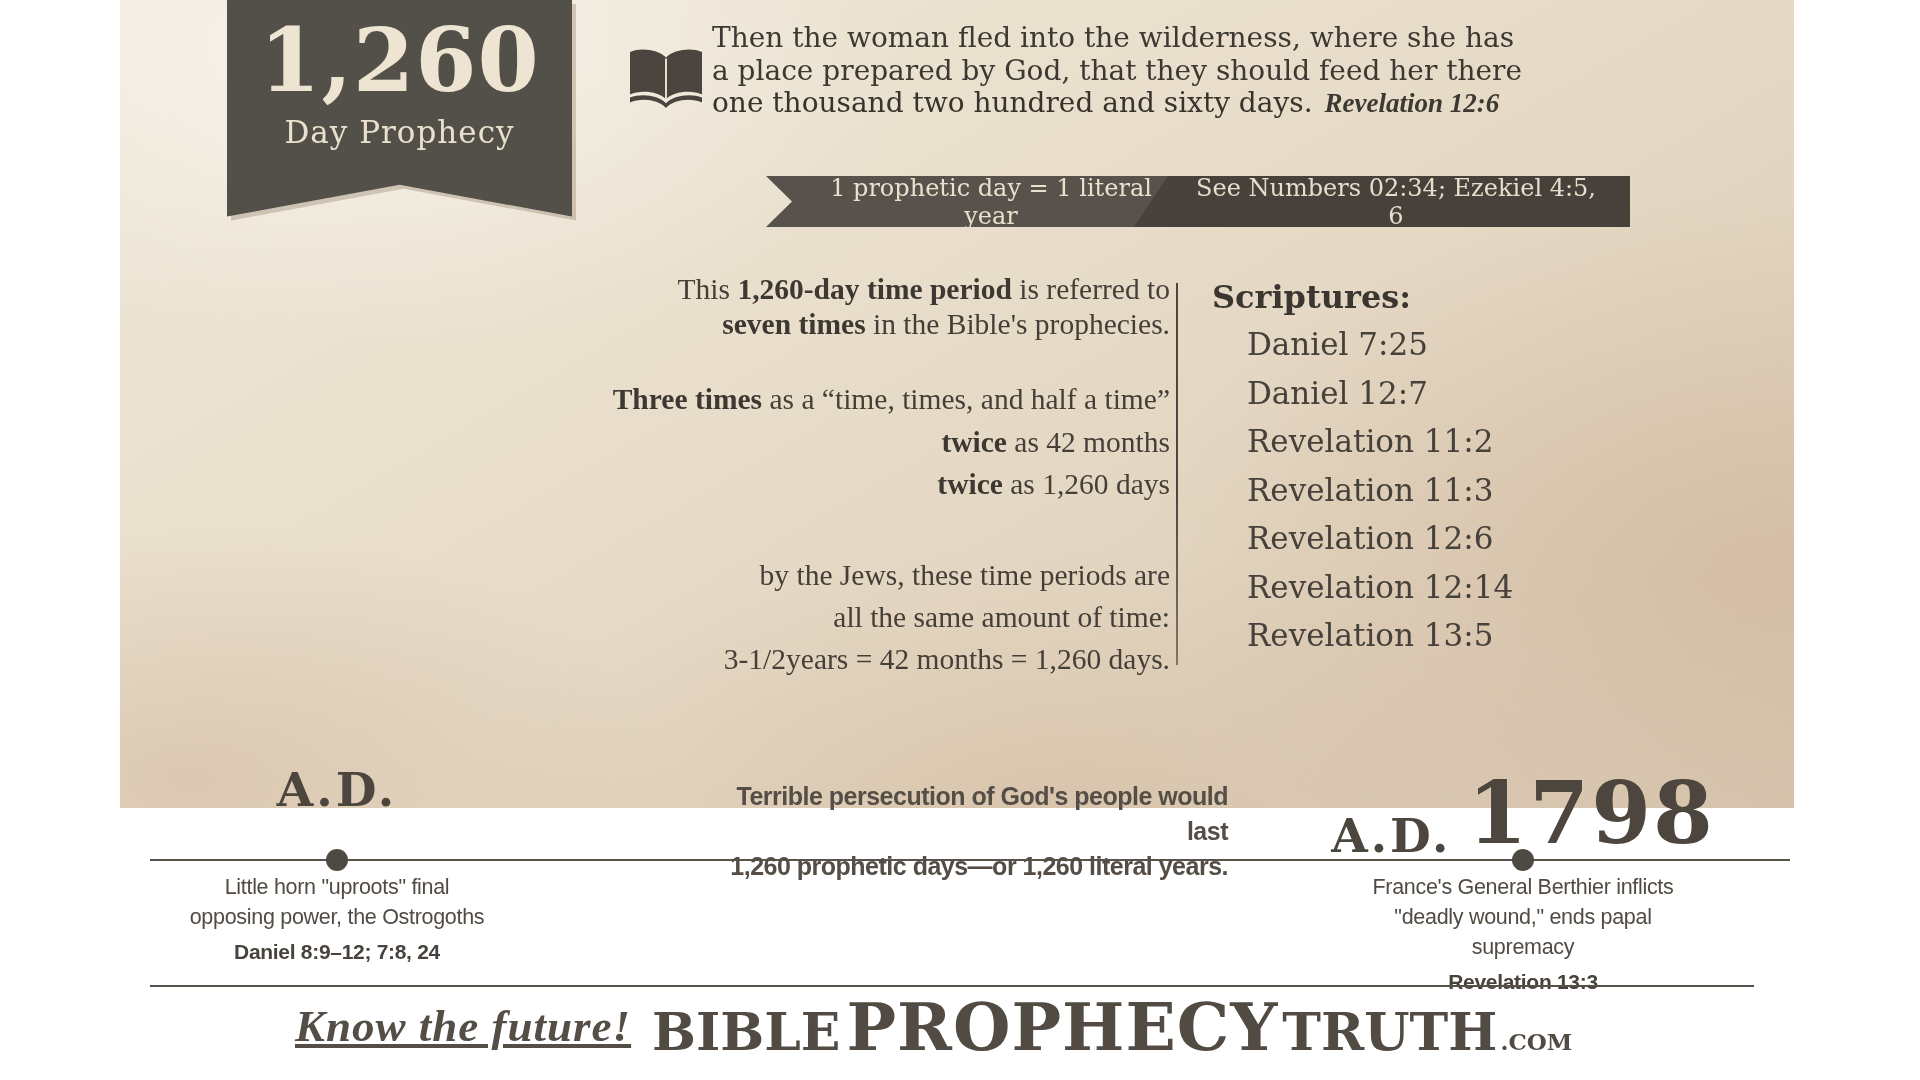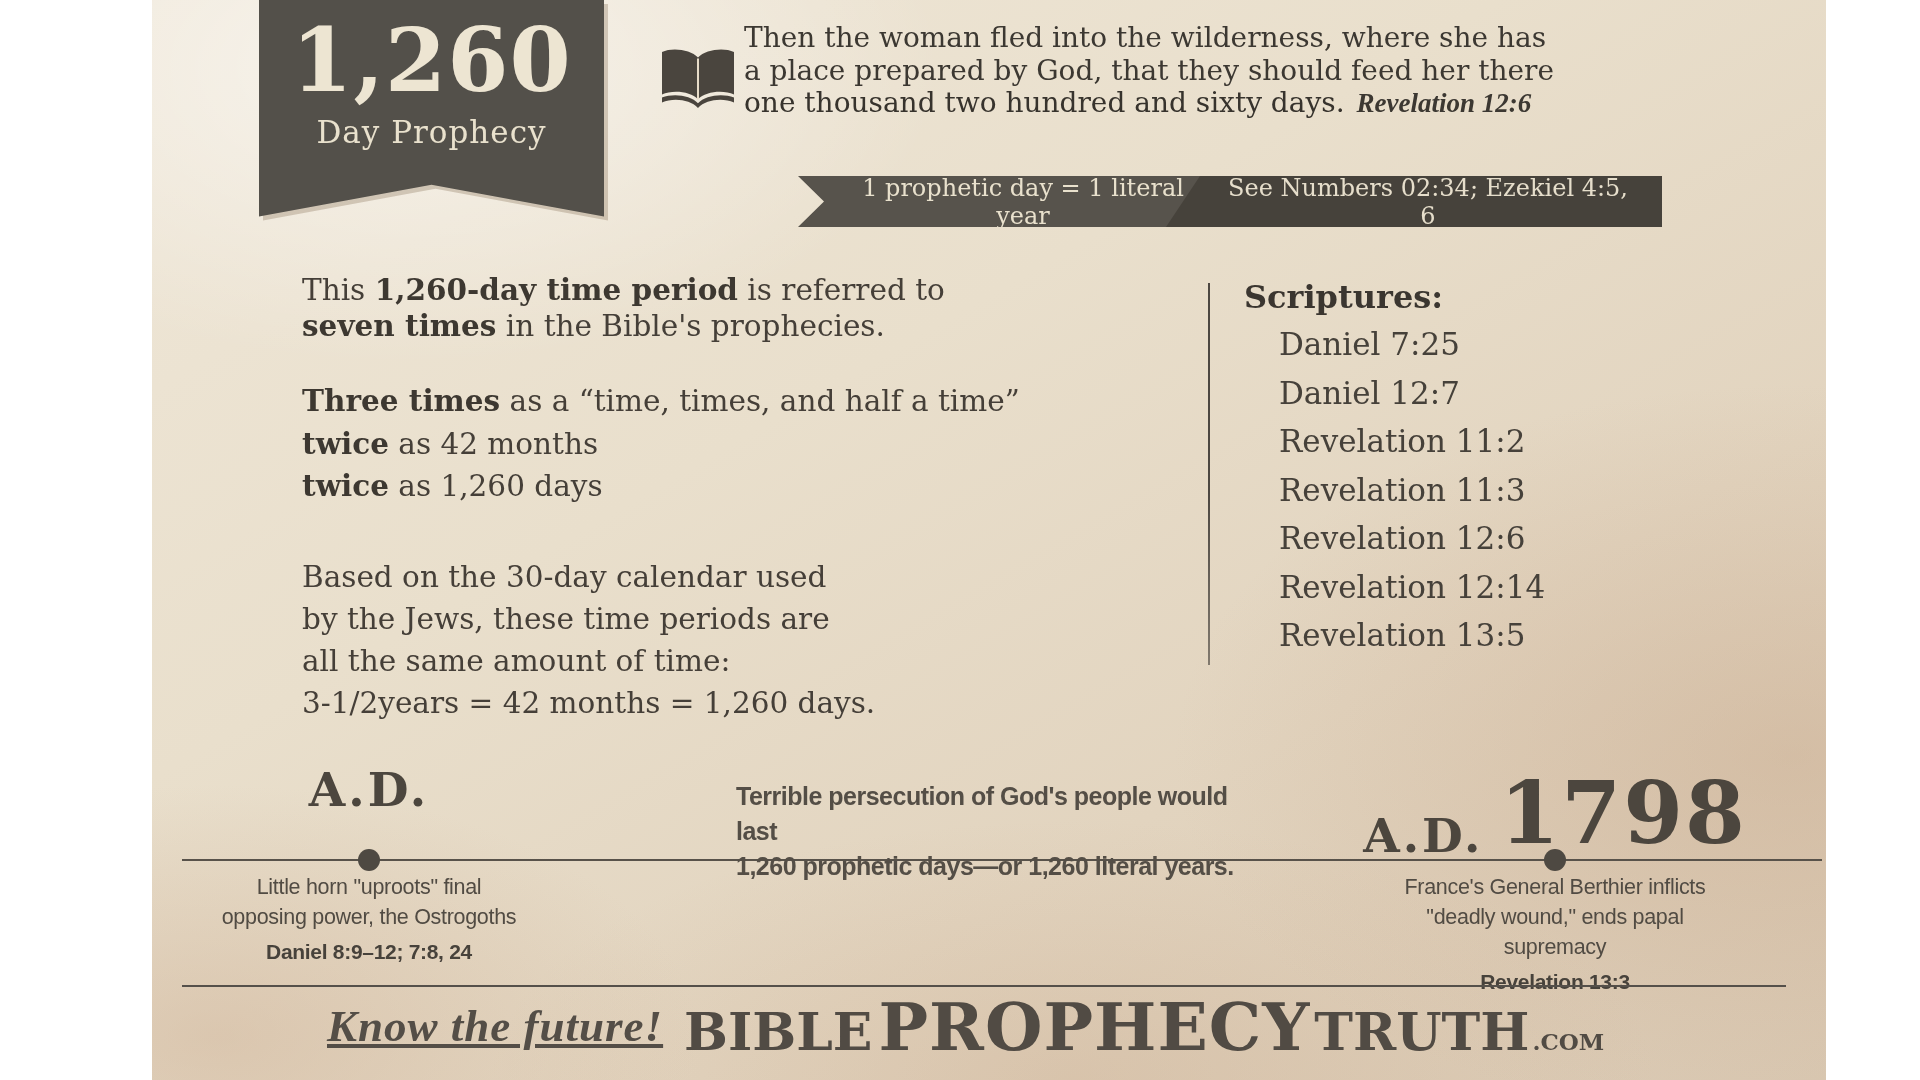--- a/index.html
+++ b/index.html
@@ -1,27 +1,26 @@
 <!DOCTYPE html>
 <html><head>
 <meta charset="utf-8">
 <style>
   * { margin:0; padding:0; box-sizing:border-box; }
   html,body { width:1920px; height:1080px; background:#ffffff; overflow:hidden;
               font-family:"DejaVu Serif", serif; }
 
   .paper{
-    position:absolute; left:120px; top:0; width:1674px; height:1080px;
+    position:absolute; left:120px; top:0; width:1674px; height:808px;
     background:
       radial-gradient(ellipse 900px 500px at 15% 6%, rgba(255,255,255,0.55), transparent 60%),
       radial-gradient(ellipse 1000px 600px at 98% 70%, rgba(196,162,132,0.38), transparent 62%),
       radial-gradient(ellipse 800px 420px at 4% 96%, rgba(203,172,144,0.42), transparent 60%),
       radial-gradient(ellipse 900px 400px at 55% 100%, rgba(198,163,132,0.28), transparent 65%),
       linear-gradient(150deg,#efe7d8 0%,#e9dfcc 38%,#e2d4bf 68%,#d9c8b2 100%);
-    margin-left: 32px;
   }
 
   
   .ribbon{
     position:absolute; left:107px; top:0; width:345px; height:228px;
     filter:drop-shadow(4px 4px 0 rgba(130,105,80,0.30));
   }
   .ribbon-shape{
     width:100%; height:100%; background:#53504a;
     clip-path:polygon(0 0, 100% 0, 100% 95%, 50% 81%, 0 95%);
@@ -49,22 +48,22 @@
   .eqbar-left{
     position:absolute; left:0; top:0; height:100%; width:402px; background:#57534c;
     clip-path:polygon(0 0, 100% 0, calc(100% - 34px) 100%, 0 100%);
   }
   .eqbar-text-l{ position:absolute; left:60px; width:330px; text-align:center;
                  font-size:24px; color:#e9e1cd; }
   .eqbar-text-r{ position:absolute; left:420px; width:420px; text-align:center;
                  font-size:24px; color:#e6decb; }
 
   
-  .main-copy{ position:absolute; left:150px; top:272px; width:900px; text-align:left;
-              color:#453f38; }
+  .main-copy{ position:absolute; left:150px; top:272px; width:900px; text-align:right;
+              color:#453f38;font-family:Liberation Serif, serif; }
   .main-copy .b{ font-weight:bold; color:#3d3831; }
   .p1{ font-size:29.5px; line-height:35px; }
   .p2{ font-size:29.5px; line-height:42.5px; margin-top:36px; }
   .p3{ font-size:29.5px; line-height:42px; margin-top:48px; }
 
   
   .vdivider{ position:absolute; left:1056px; top:283px; width:2px; height:382px;
              background:linear-gradient(#4c4741, #4c4741 55%, rgba(76,71,65,0.65)); }
   .scriptures-title{ position:absolute; left:1092px; top:278px; font-size:32px;
                      font-weight:bold; color:#3b3630; }
@@ -79,21 +78,21 @@
   .dot-538{ left:206px; } .dot-1798{ left:1392px; }
 
   .event-head{ position:absolute; display:flex; justify-content:center;
                align-items:flex-end; color:#4c463e; }
   .event-head .era{ font-size:47px; font-weight:bold; letter-spacing:3px; }
   .event-head .year{ font-size:86px; font-weight:bold; margin-left:16px; letter-spacing:2px; }
   .head-538{ left:30px; top:762px; width:374px; }
   .head-1798{ left:1215px; top:762px; width:376px; }
 
   .cond{ font-family:"Liberation Sans", sans-serif; }
-  .tl-caption{ position:absolute; left:584px; top:779px; width:500px; text-align:left;
+  .tl-caption{ position:absolute; left:608px; top:779px; width:500px; text-align:right;
                font-size:25px; line-height:35px; color:#544e46; font-weight:bold;
                letter-spacing:-0.5px; }
   .event-desc{ position:absolute; top:872px; text-align:center; font-size:21.5px;
                line-height:30px; color:#514b43; letter-spacing:-0.3px; }
   .desc-538{ left:67px; width:300px; }
   .desc-1798{ left:1243px; width:320px; }
   .event-ref{ margin-top:5px; font-weight:bold; font-size:21px; color:#47423b; }
 
   
   .footer-divider{ position:absolute; left:30px; top:985px; width:1604px; height:2px;
@@ -142,21 +141,20 @@
     <div class="p1">
       <div><span>This </span><span class="b">1,260-day time period</span><span> is referred to</span></div>
       <div><span class="b">seven times</span><span> in the Bible's prophecies.</span></div>
     </div>
     <div class="p2">
       <div><span class="b">Three times</span><span> as a “time, times, and half a time”</span></div>
       <div><span class="b">twice</span><span> as 42 months</span></div>
       <div><span class="b">twice</span><span> as 1,260 days</span></div>
     </div>
     <div class="p3">
-      <div>Based on the 30-day calendar used</div>
       <div>by the Jews, these time periods are</div>
       <div>all the same amount of time:</div>
       <div>3-1/2years = 42 months = 1,260 days.</div>
     </div>
   </div>
 
   <div class="vdivider"></div>
   <div class="scriptures-title">Scriptures:</div>
   <div class="scriptures-list">
     <div>Daniel 7:25</div>

